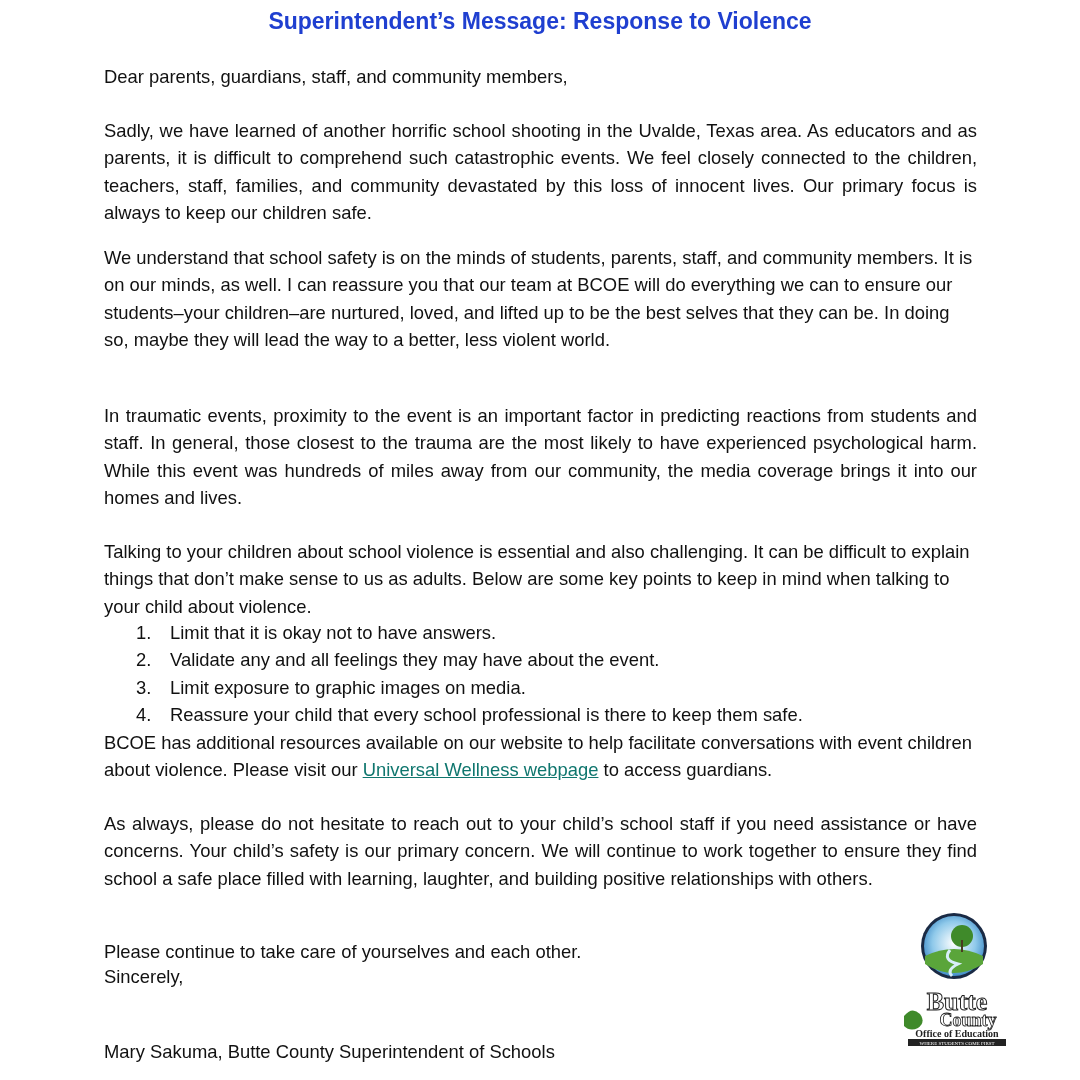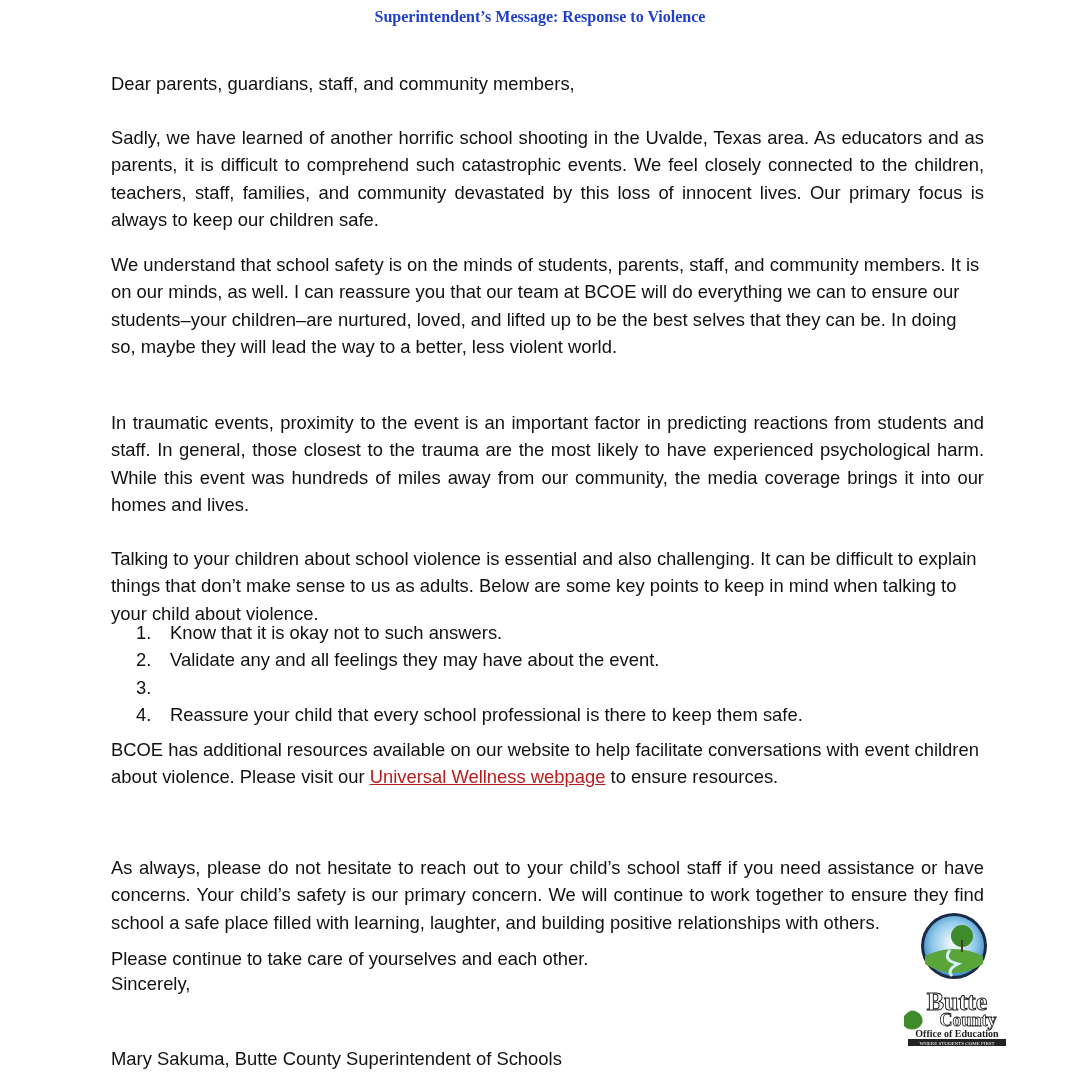--- a/index.html
+++ b/index.html
@@ -1,60 +1,61 @@
 <!DOCTYPE html>
 <html><head>
 <meta charset="utf-8">
 <style>
   html, body { margin:0; padding:0; background:#ffffff; }
   body { width:1080px; height:1080px; position:relative; overflow:hidden;
          font-family:"Liberation Sans", sans-serif; color:#111; }
   .title { position:absolute; top:8px; left:0; width:1080px; text-align:center;
-           font-weight:bold; font-size:16px; color:#1f3fd0;font-family:Liberation Serif, serif; }
+           font-weight:bold; font-size:23px; color:#1f3fd0; }
   .p { position:absolute; left:103px; width:873px; font-size:18.4px; line-height:27.3px;
-       text-align:justify; margin:8px; }
+       text-align:justify; margin:1px; }
   .p.left { text-align:left; }
   .list { position:absolute; left:136px; font-size:18.4px; line-height:27.3px; margin:0; padding:0; list-style:none; }
   .list li { display:flex; }
   .list .num { width:34px; }
-  a.link { color:#b91c1c; text-decoration:underline; }
+  a.link { color:#0f766e; text-decoration:underline; }
   .logo { position:absolute; left:898px; top:912px; width:118px; height:136px; }
 </style>
 </head>
 <body>
 
 <div class="title">Superintendent’s Message: Response to Violence</div>
 
 <p class="p left" style="top:62px">Dear parents, guardians, staff, and community members,</p>
 <p class="p" style="top:116px">Sadly, we have learned of another horrific school shooting in the Uvalde, Texas area. As educators and as parents, it is difficult to comprehend such catastrophic events. We feel closely connected to the children, teachers, staff, families, and community devastated by this loss of innocent lives. Our primary focus is always to keep our children safe.</p>
 <p class="p left" style="top:243px">We understand that school safety is on the minds of students, parents, staff, and community members. It is on our minds, as well. I can reassure you that our team at BCOE will do everything we can to ensure our students–your children–are nurtured, loved, and lifted up to be the best selves that they can be. In doing so, maybe they will lead the way to a better, less violent world.</p>
 <p class="p" style="top:401px">In traumatic events, proximity to the event is an important factor in predicting reactions from students and staff. In general, those closest to the trauma are the most likely to have experienced psychological harm. While this event was hundreds of miles away from our community, the media coverage brings it into our homes and lives.</p>
 <p class="p left" style="top:537px">Talking to your children about school violence is essential and also challenging. It can be difficult to explain things that don’t make sense to us as adults. Below are some key points to keep in mind when talking to your child about violence.</p>
 
 <ul class="list" style="top:619px">
   <li>
       <span class="num">1.</span>
-      <span>Know that it is okay not to such answers.</span>
+      <span>Limit that it is okay not to have answers.</span>
     </li>
   <li>
       <span class="num">2.</span>
       <span>Validate any and all feelings they may have about the event.</span>
     </li>
   <li>
       <span class="num">3.</span>
+      <span>Limit exposure to graphic images on media.</span>
     </li>
   <li>
       <span class="num">4.</span>
       <span>Reassure your child that every school professional is there to keep them safe.</span>
     </li>
 </ul>
 
-<p class="p left" style="top:728px"><span>BCOE has additional resources available on our website to help facilitate conversations with event children about violence. Please visit our </span><a class="link" href="#">Universal Wellness webpage</a><span> to ensure resources.</span></p>
+<p class="p left" style="top:728px"><span>BCOE has additional resources available on our website to help facilitate conversations with event children about violence. Please visit our </span><a class="link" href="#">Universal Wellness webpage</a><span> to access guardians.</span></p>
 
-<p class="p" style="top:846px">As always, please do not hesitate to reach out to your child’s school staff if you need assistance or have concerns. Your child’s safety is our primary concern. We will continue to work together to ensure they find school a safe place filled with learning, laughter, and building positive relationships with others.</p>
+<p class="p" style="top:809px">As always, please do not hesitate to reach out to your child’s school staff if you need assistance or have concerns. Your child’s safety is our primary concern. We will continue to work together to ensure they find school a safe place filled with learning, laughter, and building positive relationships with others.</p>
 <p class="p left" style="top:937px">Please continue to take care of yourselves and each other.</p>
 <p class="p left" style="top:962px">Sincerely,</p>
 <p class="p left" style="top:1037px">Mary Sakuma, Butte County Superintendent of Schools</p>
 
 <div class="logo">
   <svg width="118" height="136" viewBox="0 0 118 136">
     <defs>
       <radialGradient id="sky" cx="50%" cy="45%" r="60%">
         <stop offset="0%" stop-color="#ffffff"></stop>
           <stop offset="60%" stop-color="#8fc9ea"></stop>

